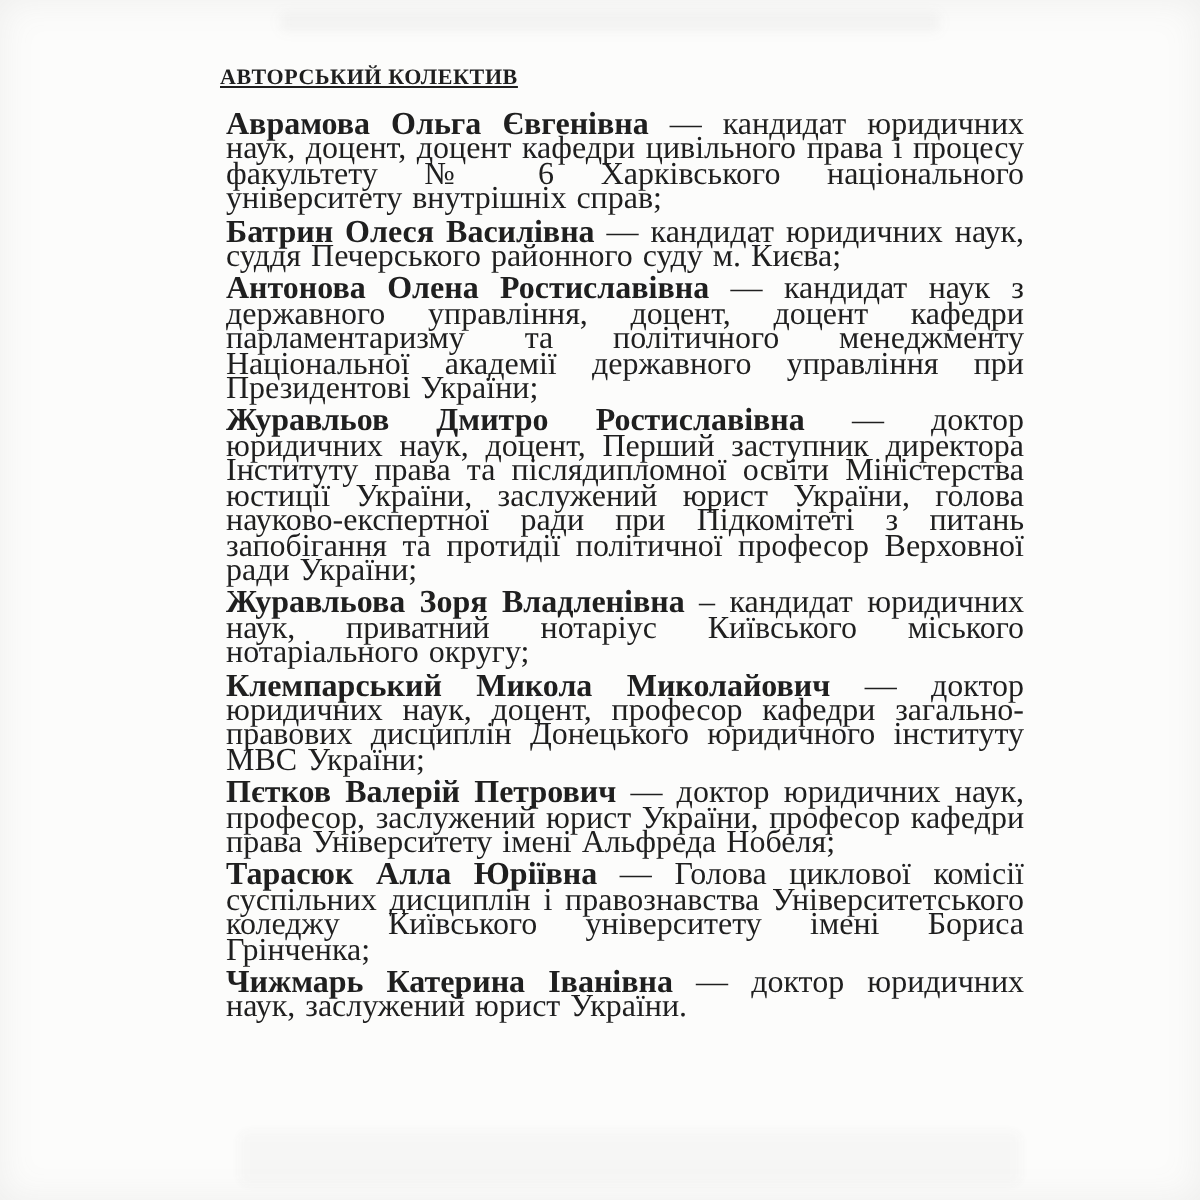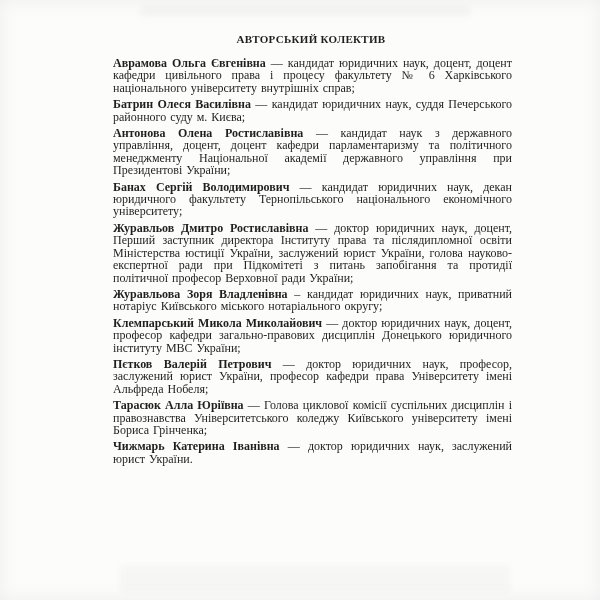--- a/index.html
+++ b/index.html
@@ -26,55 +26,55 @@
     pointer-events: none;
   }
   .artifact.top    { left: 140px; top: 6px;   width: 330px; height: 10px; }
   .artifact.bottom { left: 120px; top: 566px; width: 390px; height: 26px; opacity: .8; }
   .title {
     position: absolute;
     top: 33px;
     left: 110px;
     width: 402px;
     margin: 0;
-    text-align: center;
+    text-align: left;
     font-size: 11px;
     font-weight: bold;
     letter-spacing: 0.3px;
+    text-decoration: underline;
   }
   .entries {
     position: absolute;
     top: 57px;
     left: 113px;
     width: 399px;
   }
   .entry {
     margin: 0 0 4px 0;
-    font-size: 12px;
+    font-size: 16px;
     line-height: 12.4px;
     text-align: justify;
     word-spacing: 1px;
     font-family: Liberation Serif, serif;
   }
   .entry .name { font-weight: bold; }
 </style>
 </head>
 <body>
 
 <div class="page">
   <div class="artifact top"></div>
   <h1 class="title">АВТОРСЬКИЙ КОЛЕКТИВ</h1>
   <div class="entries">
   <p class="entry"><span class="name">Аврамова Ольга Євгенівна</span><span class="desc"> — кандидат юридичних наук, доцент, доцент кафедри цивільного права і процесу факультету № 6 Харківського національного університету внутрішніх справ;</span></p>
 
   <p class="entry"><span class="name">Батрин Олеся Василівна</span><span class="desc"> — кандидат юридичних наук, суддя Печерського районного суду м. Києва;</span></p>
 
   <p class="entry"><span class="name">Антонова Олена Ростиславівна</span><span class="desc"> — кандидат наук з державного управління, доцент, доцент кафедри парламентаризму та політичного менеджменту Національної академії державного управління при Президентові України;</span></p>
 
-  <p class="entry"><span class="name">Банах Сергій Володимирович</span><span class="desc"> — кандидат юридичних наук, декан юридичного факультету Тернопільського національного економічного університету;</span></p>
 
 
   <p class="entry"><span class="name">Журавльов Дмитро Ростиславівна</span><span class="desc"> — доктор юридичних наук, доцент, Перший заступник директора Інституту права та післядипломної освіти Міністерства юстиції України, заслужений юрист України, голова науково-експертної ради при Підкомітеті з питань запобігання та протидії політичної професор Верховної ради України;</span></p>
 
   <p class="entry"><span class="name">Журавльова Зоря Владленівна</span><span class="desc"> – кандидат юридичних наук, приватний нотаріус Київського міського нотаріального округу;</span></p>
 
   <p class="entry"><span class="name">Клемпарський Микола Миколайович</span><span class="desc"> — доктор юридичних наук, доцент, професор кафедри загально-правових дисциплін Донецького юридичного інституту МВС України;</span></p>
 
   <p class="entry"><span class="name">Пєтков Валерій Петрович</span><span class="desc"> — доктор юридичних наук, професор, заслужений юрист України, професор кафедри права Університету імені Альфреда Нобеля;</span></p>
 

